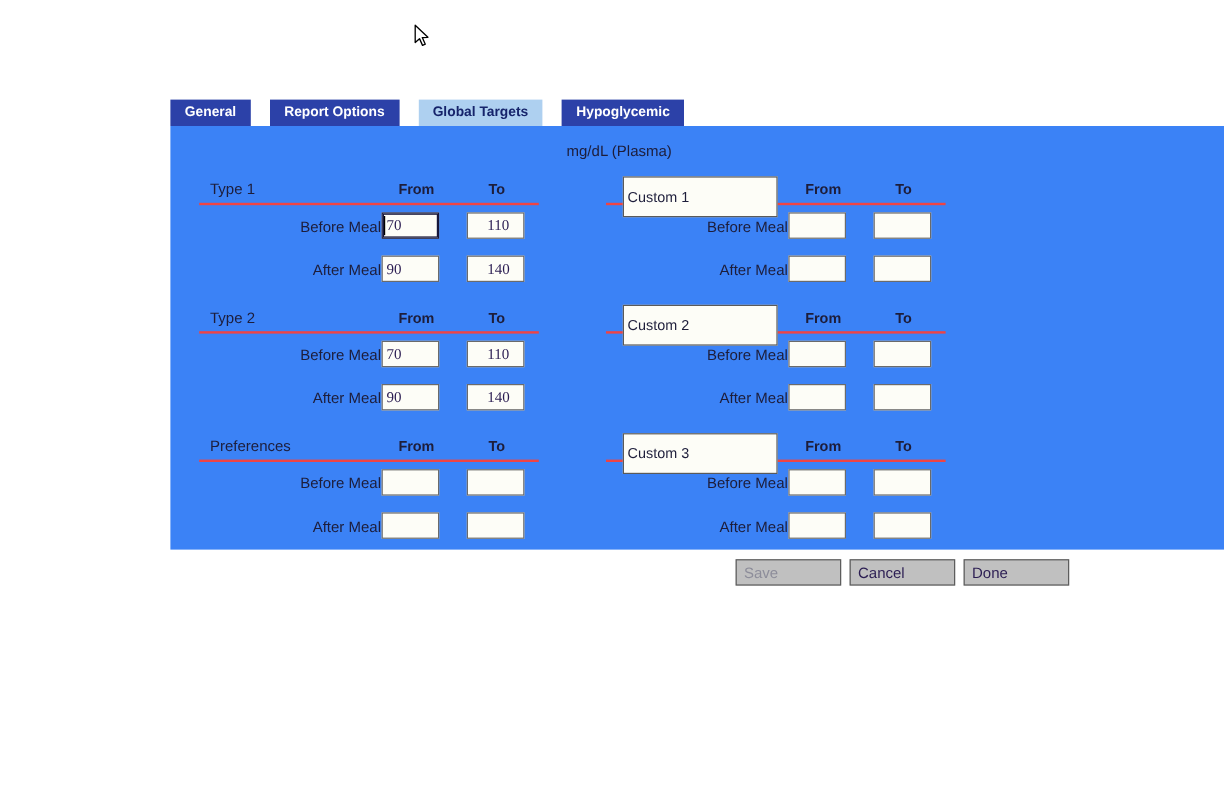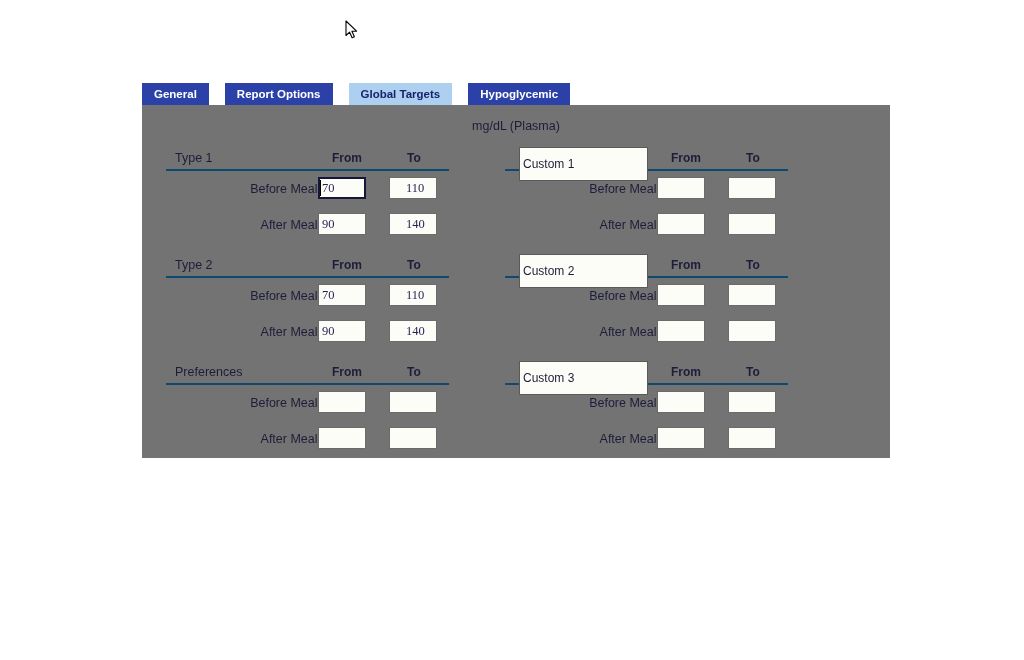--- a/index.html
+++ b/index.html
@@ -67,44 +67,44 @@
   .tab.active {
     background: #aed0f0;
     color: #16246b;
   }
 
   
   .panel {
     position: absolute;
     left: 142px;
     top: 105px;
-    width: 748px;
+    width: 878px;
     height: 353px;
-    background: #737373;
+    background: #3b82f6;
   }
 
   .units-label {
     position: absolute;
     left: 0;
     top: 14px;
     width: 748px;
     text-align: center;
     font-size: 12.5px;
     color: #1d1d3a;
   }
 
   
   .group {
     position: absolute;
     width: 283px;
   }
   .group .hdr {
     position: relative;
     height: 22px;
-    border-bottom: 2px solid #0c4a6e;
+    border-bottom: 2px solid #ef4444;
   }
   .group .hdr .gtitle {
     position: absolute;
     left: 9px;
     top: 2px;
     font-size: 12.5px;
     color: #1d1d3a;
     white-space: nowrap;
   }
   .group .hdr .title-input {
@@ -333,20 +333,25 @@
           </div>
           <div class="row">
             <div class="rlabel">After Meal:</div>
             <input type="text" class="cell from" value="" style="">
             <input type="text" class="cell to" value="" style="">
           </div>
         </div>
       </div>
   </div>
 
+  <div class="buttonbar" id="button-bar">
+      <button class="btn disabled" disabled="">Save</button>
+      <button class="btn">Cancel</button>
+      <button class="btn">Done</button>
+    </div>
 
   <div class="cursor">
     <svg width="14" height="20" viewBox="0 0 14 20">
       <path d="M1,1 L1,15.5 L4.6,12.2 L7.1,17.8 L9.4,16.8 L6.9,11.3 L11.6,11.1 Z" fill="#ffffff" stroke="#000000" stroke-width="1.1" stroke-linejoin="round"></path>
     </svg>
   </div>
 
 </div>
 
 </body></html>

